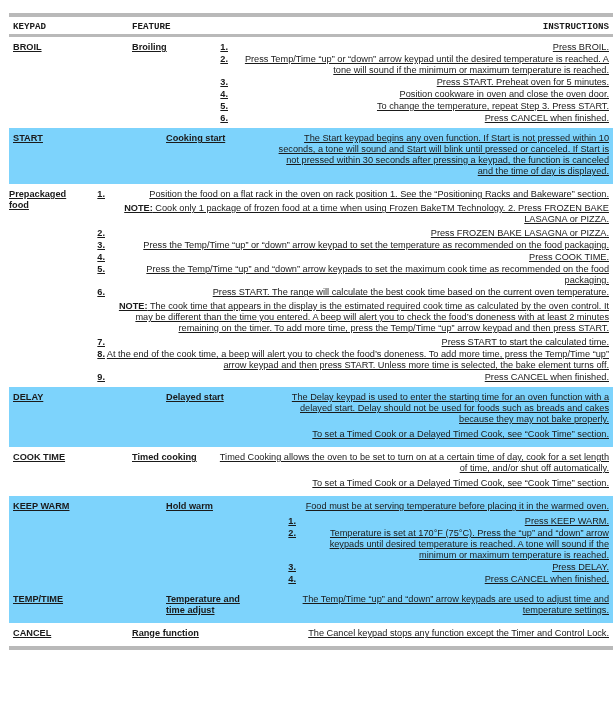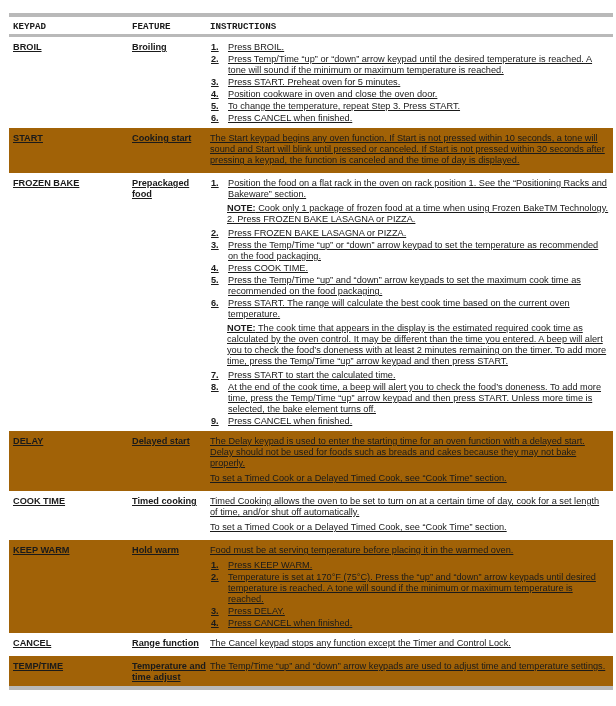--- a/index.html
+++ b/index.html
@@ -9,25 +9,25 @@
     font-size: 9.2px; color: #1a1a1a;
     position: relative;
   }
   .table {
     position: absolute; left: 9px; top: 13px; width: 604px;
   }
   .rule-top { height: 4px; background: #b9b9b9; }
   .rule-mid { height: 3px; background: #b9b9b9; }
   .rule-bot { height: 4px; background: #b9b9b9; }
   .row { display: flex; }
-  .row.shaded { background: #a16207; }
+  .row.shaded { background: #7dd3fc; gap: 34px; }
   .head { font-weight: bold; padding: 4px 0 2px 0; font-family: Liberation Mono, monospace; }
   .c1 { width: 123px; padding-left: 4px; font-weight: bold; box-sizing: border-box; }
   .c2 { width: 78px; font-weight: bold; box-sizing: border-box; line-height: 11px; }
-  .c3 { flex: 1; padding-right: 4px; line-height: 11px; }
+  .c3 { flex: 1; padding-right: 4px; line-height: 11px; text-align: right; }
   .row.body { padding: 5px 0 3px 0; text-decoration: underline; }
   p.para { margin: 0 0 4px 0; }
   ol.steps { list-style: none; margin: 0; padding: 0; }
   ol.steps li { display: flex; margin-bottom: 1px; }
   ol.steps li .num { width: 17px; flex: none; font-weight: bold; padding-left: 1px; }
   ol.steps li .txt { flex: 1; }
   .note { margin: 3px 0 3px 17px; }
   .note b { font-weight: bold; }
   .steps-first { margin-top: 4px; }
 </style>
@@ -78,21 +78,20 @@
 
   <div class="row body shaded">
     <div class="c1">START</div>
     <div class="c2">Cooking start</div>
     <div class="c3">
       <p class="para">The Start keypad begins any oven function. If Start is not pressed within 10 seconds, a tone will sound and Start will blink until pressed or canceled. If Start is not pressed within 30 seconds after pressing a keypad, the function is canceled and the time of day is displayed.</p>
     </div>
   </div>
 
   <div class="row body">
-    <div class="c1">FROZEN BAKE</div>
     <div class="c2">Prepackaged food</div>
     <div class="c3">
       <ol class="steps steps-first">
         <li>
             <span class="num">1.</span>
             <span class="txt">Position the food on a flat rack in the oven on rack position 1. See the “Positioning Racks and Bakeware” section.</span>
           </li>
       </ol>
       <div class="note"><b>NOTE:</b><span> Cook only 1 package of frozen food at a time when using Frozen BakeTM Technology. 2. Press FROZEN BAKE LASAGNA or PIZZA.</span></div>
       <ol class="steps">
@@ -172,29 +171,29 @@
             <span class="txt">Press DELAY.</span>
           </li>
         <li>
             <span class="num">4.</span>
             <span class="txt">Press CANCEL when finished.</span>
           </li>
       </ol>
     </div>
   </div>
 
+  <div class="row body shaded">
+    <div class="c1">TEMP/TIME</div>
+    <div class="c2">Temperature and time adjust</div>
+    <div class="c3">
+      <p class="para">The Temp/Time “up” and “down” arrow keypads are used to adjust time and temperature settings.</p>
+    </div>
+  </div>
+
   <div class="row body">
     <div class="c1">CANCEL</div>
     <div class="c2">Range function</div>
     <div class="c3">
       <p class="para">The Cancel keypad stops any function except the Timer and Control Lock.</p>
     </div>
   </div>
-
-  <div class="row body shaded">
-    <div class="c1">TEMP/TIME</div>
-    <div class="c2">Temperature and time adjust</div>
-    <div class="c3">
-      <p class="para">The Temp/Time “up” and “down” arrow keypads are used to adjust time and temperature settings.</p>
-    </div>
-  </div>
   <div class="rule-bot"></div>
 </div>
 
 </body></html>

